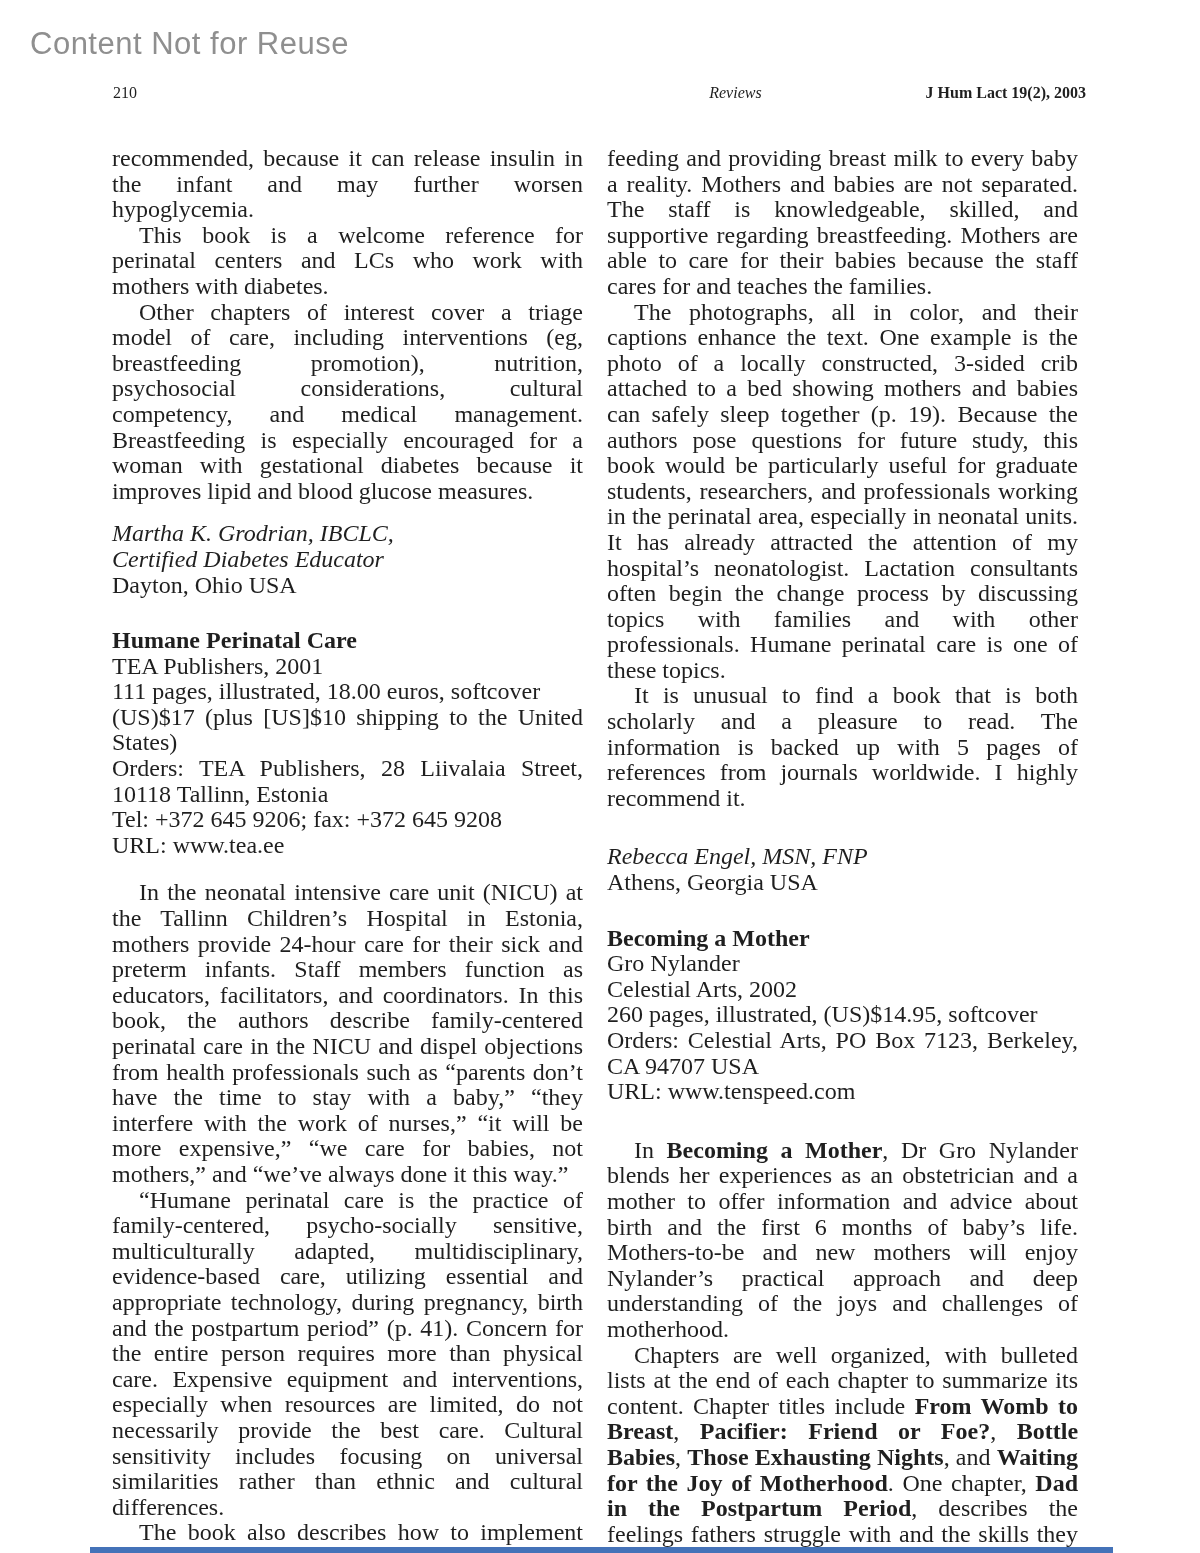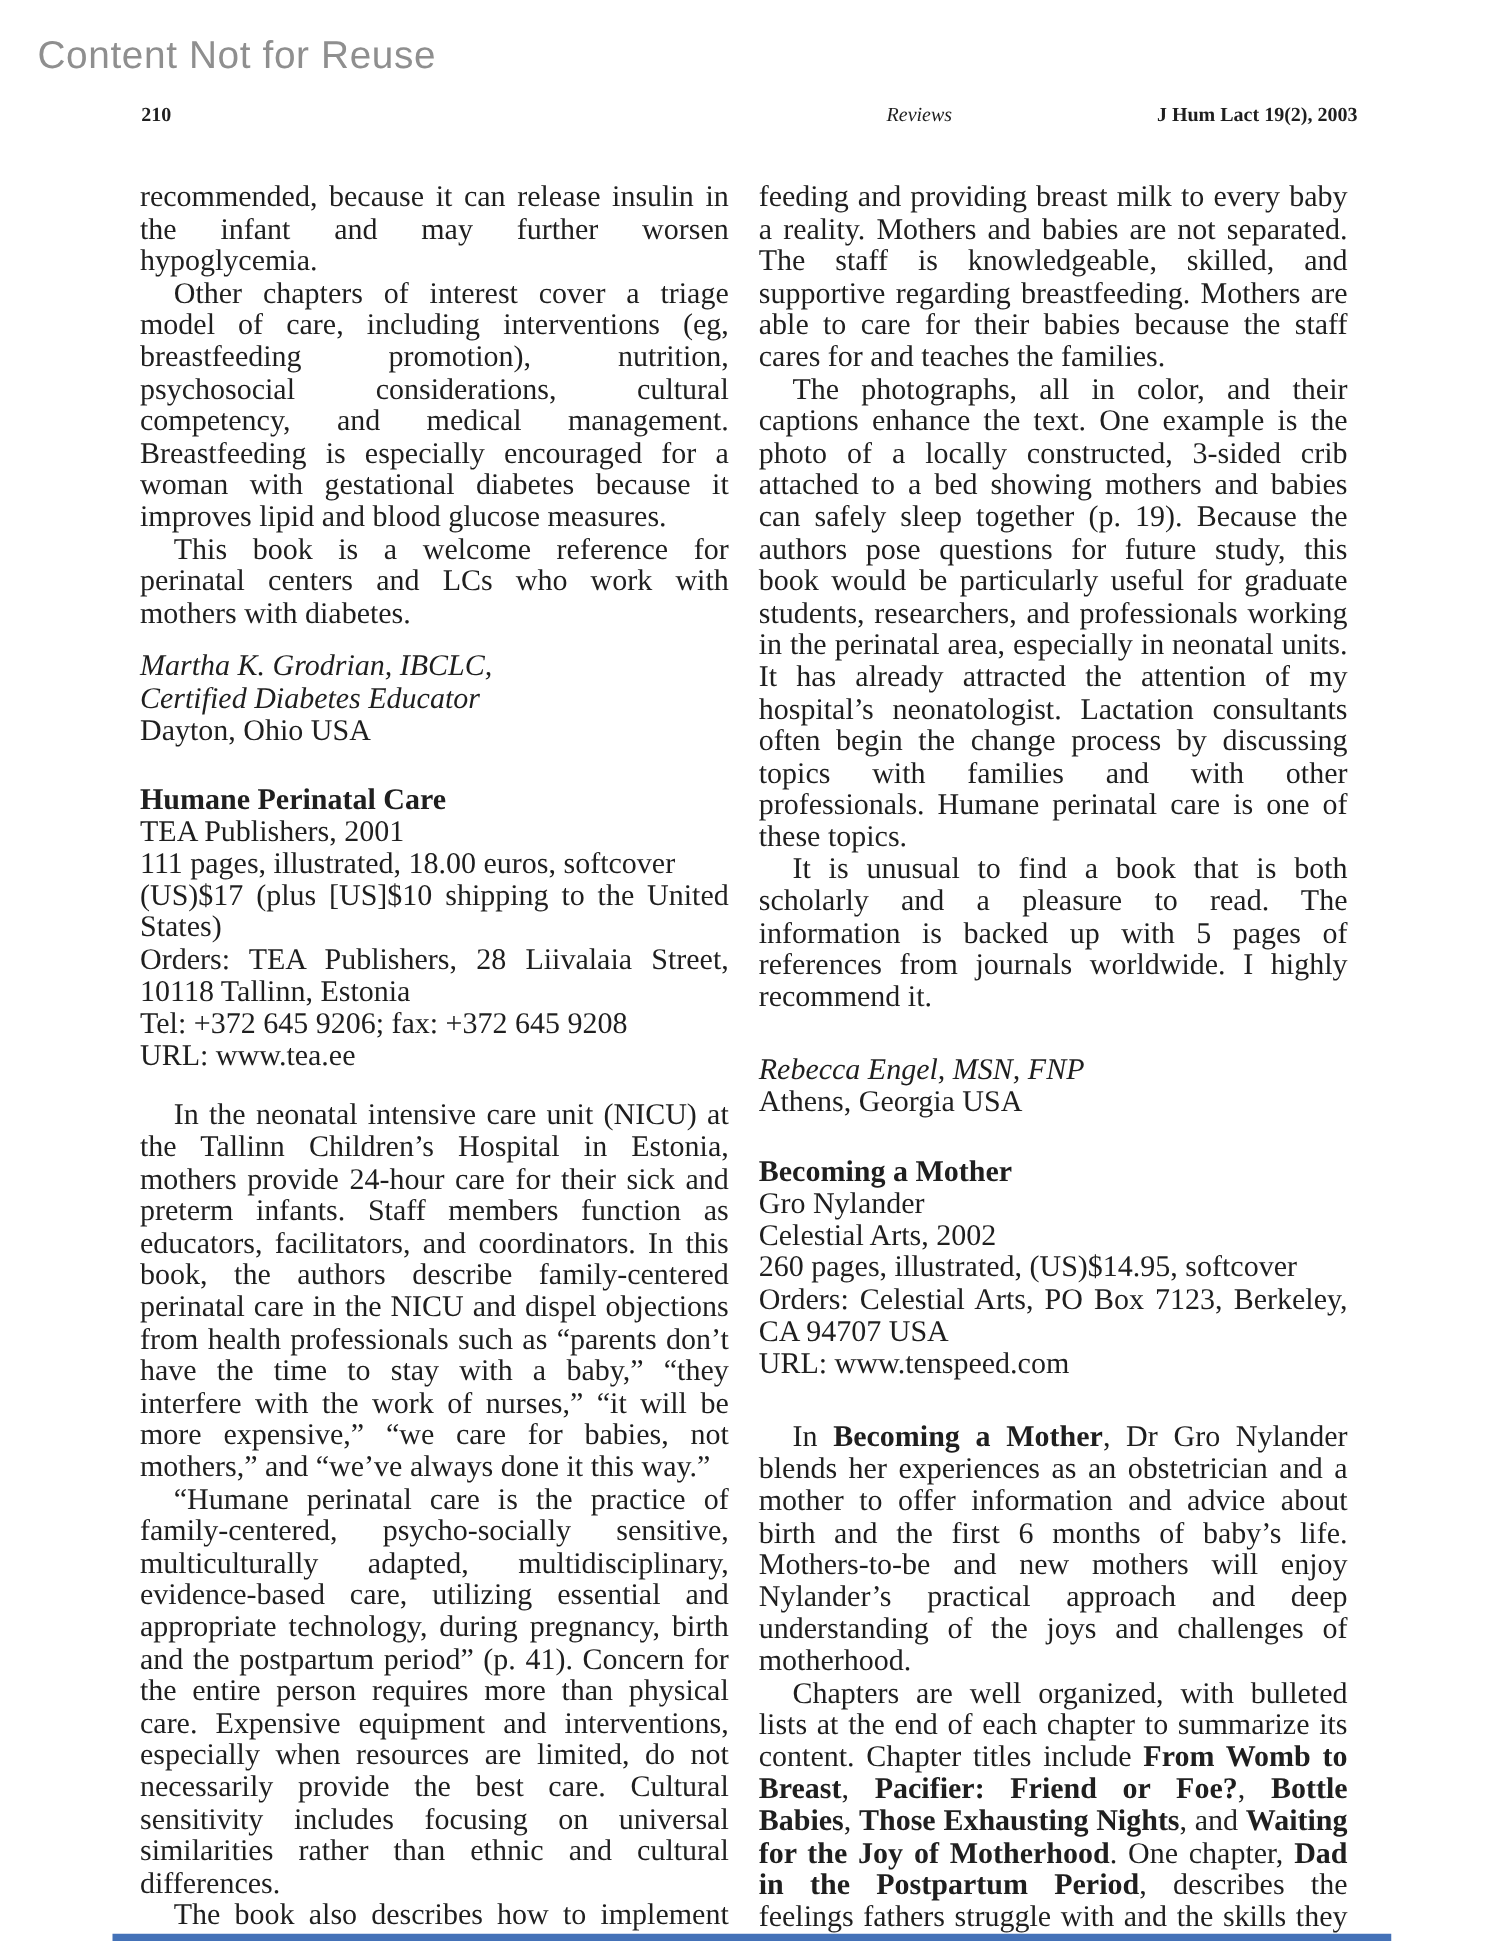--- a/index.html
+++ b/index.html
@@ -25,21 +25,21 @@
   }
   .running-head {
     position: absolute;
     top: 84px;
     left: 113px;
     width: 973px;
     display: flex;
     align-items: baseline;
     font-size: 16px;
   }
-  .running-head .left  { flex: 1; text-align: left; font-weight: bold; }
+  .running-head .left  { flex: 1; text-align: left; }
   .running-head .mid   { flex: 1; text-align: right; font-style: italic; }
   .running-head .right { flex: 1; text-align: right; font-weight: bold; }
   .columns {
     position: absolute;
     top: 146px;
     left: 112px;
     width: 978px;
     display: flex;
     gap: 24px;
     font-size: 24px;
@@ -79,22 +79,22 @@
   <div class="running-head">
     <span class="left">210</span>
     <span class="mid">Reviews</span>
     <span class="right">J Hum Lact 19(2), 2003</span>
   </div>
 
   <div class="columns">
 
     <div class="col">
       <p>recommended, because it can release insulin in the infant and may further worsen hypoglycemia.</p>
+      <p class="indent">This book is a welcome reference for perinatal centers and LCs who work with mothers with diabetes.</p>
       <p class="indent">Other chapters of interest cover a triage model of care, including interventions (eg, breastfeeding promotion), nutrition, psychosocial considerations, cultural competency, and medical management. Breastfeeding is especially encouraged for a woman with gestational diabetes because it improves lipid and blood glucose measures.</p>
-      <p class="indent">This book is a welcome reference for perinatal centers and LCs who work with mothers with diabetes.</p>
 
       <p class="sig">
         <span class="it">Martha K. Grodrian, IBCLC,</span><br>
         <span class="it">Certified Diabetes Educator</span><br>
         <span>Dayton, Ohio USA</span>
       </p>
 
       <p class="book-title">Humane Perinatal Care</p>
       <p>TEA Publishers, 2001</p>
       <p>111 pages, illustrated, 18.00 euros, softcover</p>

